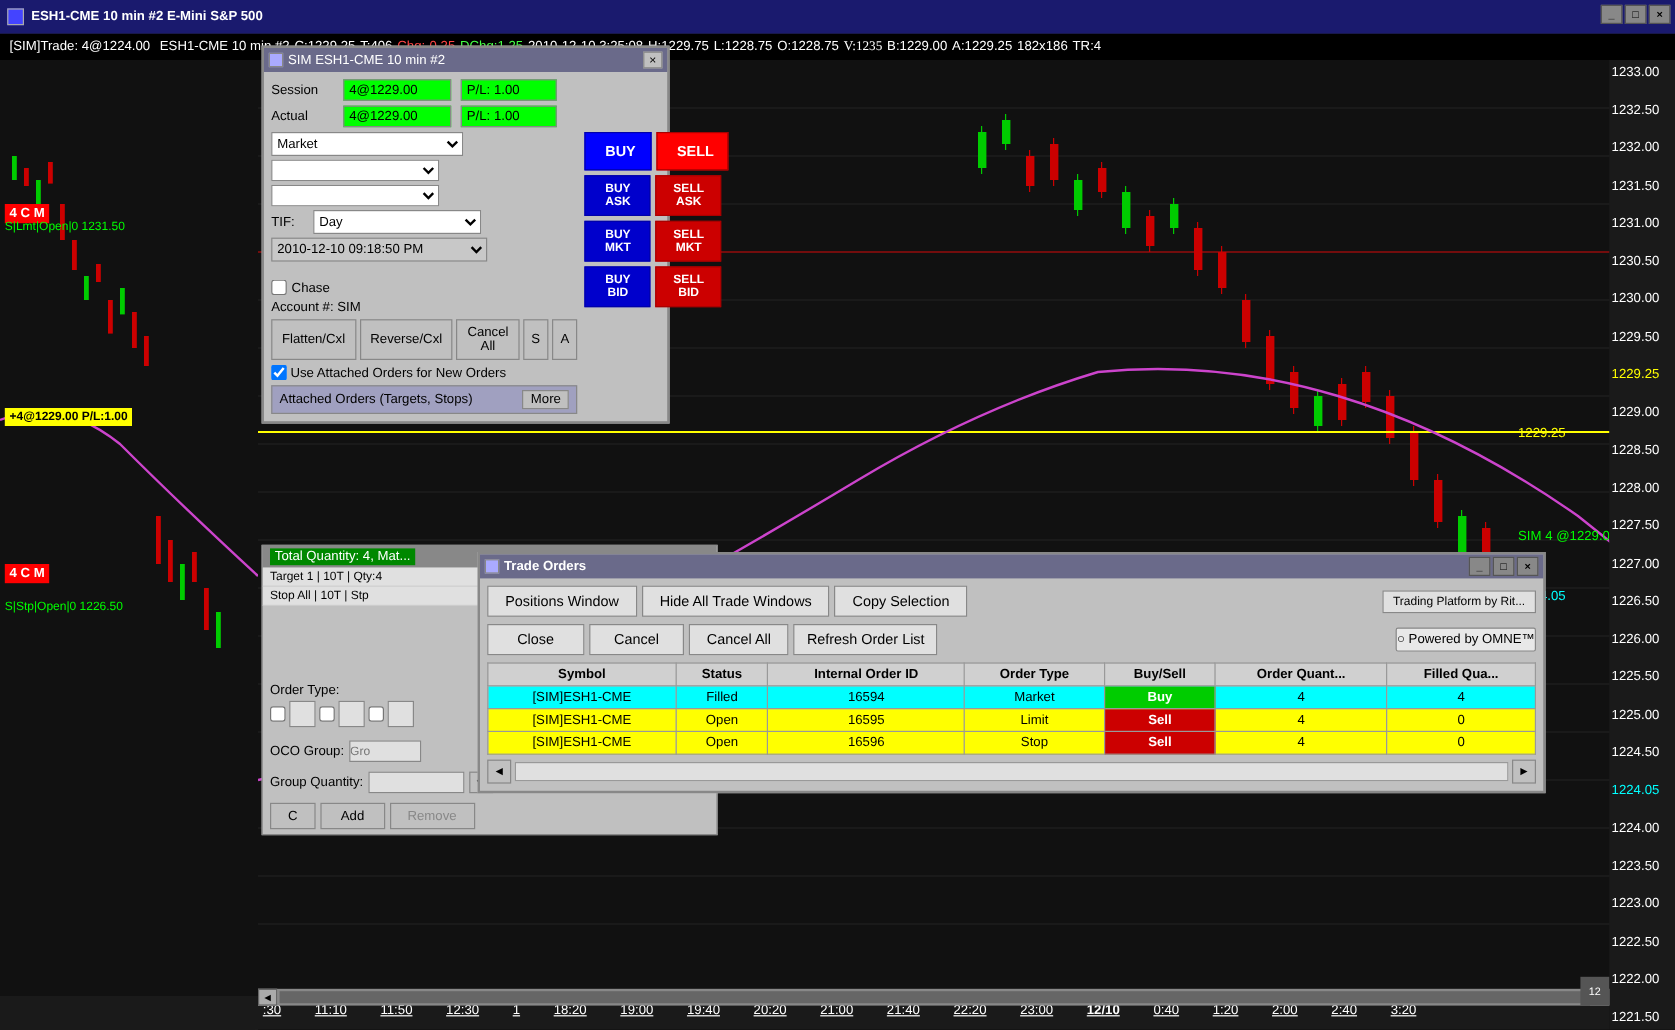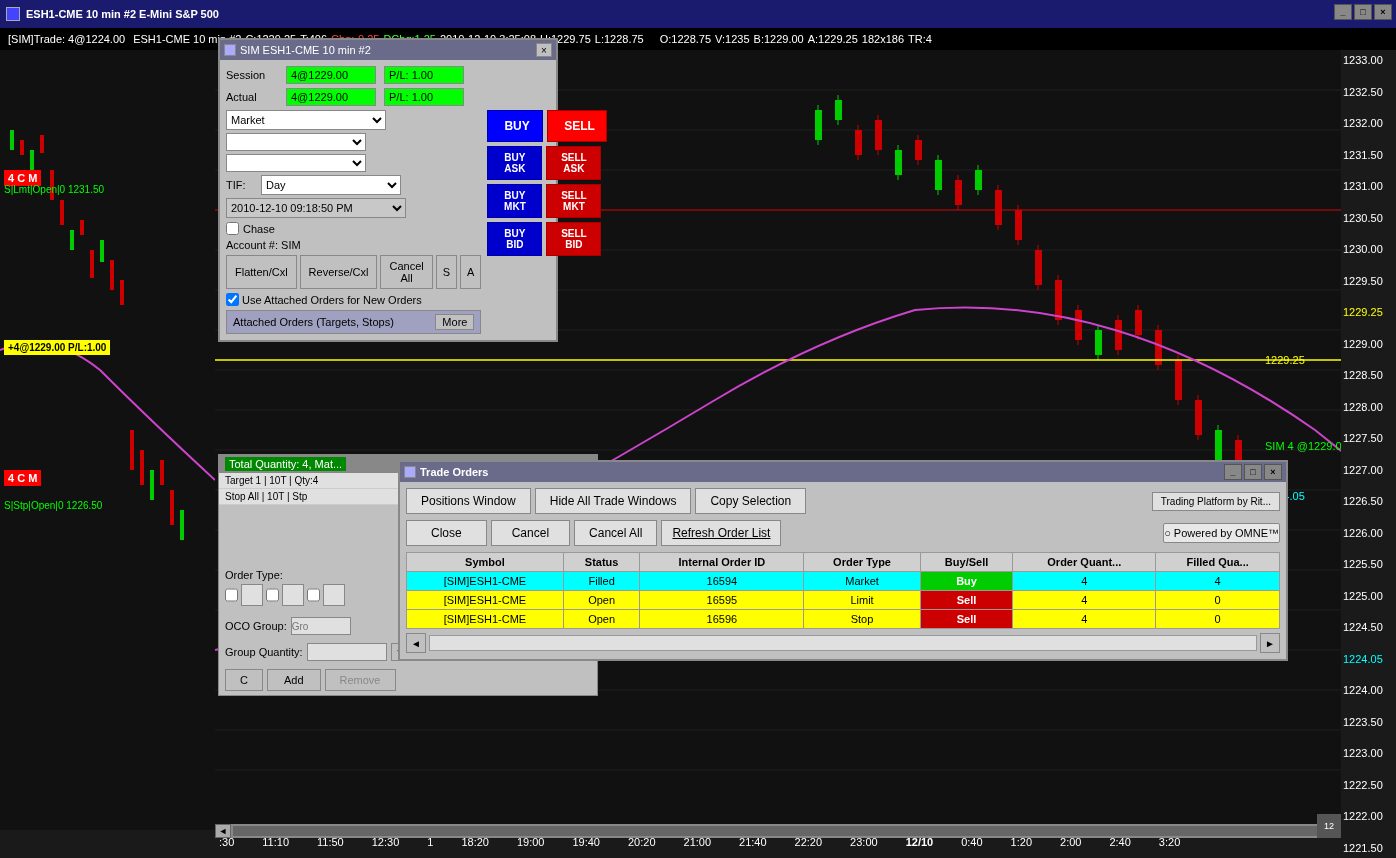--- a/index.html
+++ b/index.html
@@ -152,21 +152,21 @@
       background: #fff;
       border: 1px solid #888;
       height: 20px;
       width: 140px;
     }
     .date-select {
       background: #c8c8c8;
       border: 1px solid #888;
       height: 20px;
       width: 180px;
-      margin-bottom: 1px;
+      margin-bottom: 12px;
     }
     .btn-buy {
       background: #0000ff;
       color: white;
       border: 1px solid #0000aa;
       padding: 8px 16px;
       font-size: 12px;
       font-weight: bold;
       cursor: pointer;
       min-width: 55px;
@@ -269,21 +269,21 @@
     }
     .to-toolbar2 {
       display: flex;
       align-items: center;
       gap: 4px;
       margin-bottom: 6px;
     }
     .btn-close { background: #e0e0e0; border: 1px solid #888; padding: 5px 24px; font-size: 12px; cursor: pointer; }
     .btn-cancel { background: #e0e0e0; border: 1px solid #888; padding: 5px 20px; font-size: 12px; cursor: pointer; }
     .btn-cancel-all { background: #e0e0e0; border: 1px solid #888; padding: 5px 14px; font-size: 12px; cursor: pointer; }
-    .btn-refresh { background: #e0e0e0; border: 1px solid #888; padding: 5px 10px; font-size: 12px; cursor: pointer; text-decoration: underline; }
+    .btn-refresh { background: #e0e0e0; border: 1px solid #888; padding: 5px 10px; font-size: 12px; cursor: pointer; }
     .powered-badge {
       margin-left: auto;
       background: #e8e8e8;
       border: 1px solid #888;
       padding: 3px 0;
       font-size: 10px;
       border-radius: 2px;
     }
 
     
@@ -447,20 +447,21 @@
       left: 0;
       right: 55px;
       height: 20px;
       background: #1a1a1a;
       color: #fff;
       font-size: 9px;
       display: flex;
       align-items: center;
       padding: 16px 4px;
       gap: 28px;
+      text-decoration: underline;
     }
 
     .scrollbar-h {
       height: 14px;
       background: #888;
       display: flex;
       align-items: center;
     }
     .scrollbar-btn {
       width: 16px; height: 14px;
@@ -491,23 +492,23 @@
 
 <div class="info-bar">
   <span style="background:#000;color:#fff;padding:1px 4px;margin-right:4px;">[SIM]Trade: 4@1224.00</span>
   <span style="color:#fff;margin-right:4px;">ESH1-CME  10 min  #2</span>
   <span style="color:#fff;margin-right:4px;">C:1229.25</span>
   <span style="color:#fff;margin-right:4px;">T:406</span>
   <span class="neg" style="margin-right:4px;">Chg:-0.25</span>
   <span class="pos" style="margin-right:4px;">DChg:1.25</span>
   <span style="color:#fff;margin-right:4px;">2010-12-10 3:25:08</span>
   <span style="color:#fff;margin-right:4px;">H:1229.75</span>
-  <span style="color:#fff;margin-right:16px;">L:1228.75</span>
+  <span style="color:#fff;margin-right:4px;">L:1228.75</span>
   <span style="color:#fff;margin-right:4px;">O:1228.75</span>
-  <span style="color:#fff;margin-right:4px;">V:1235</span>
+  <span style="color:#fff;margin-right:4px;font-family:Liberation Serif, serif;">V:1235</span>
   <span style="color:#fff;margin-right:4px;">B:1229.00</span>
   <span style="color:#fff;margin-right:4px;">A:1229.25</span>
   <span style="color:#fff;margin-right:4px;">182x186</span>
   <span style="color:#fff;">TR:4</span>
 </div>
 
 <div class="main-area">
 
   <div class="left-panel">
 

